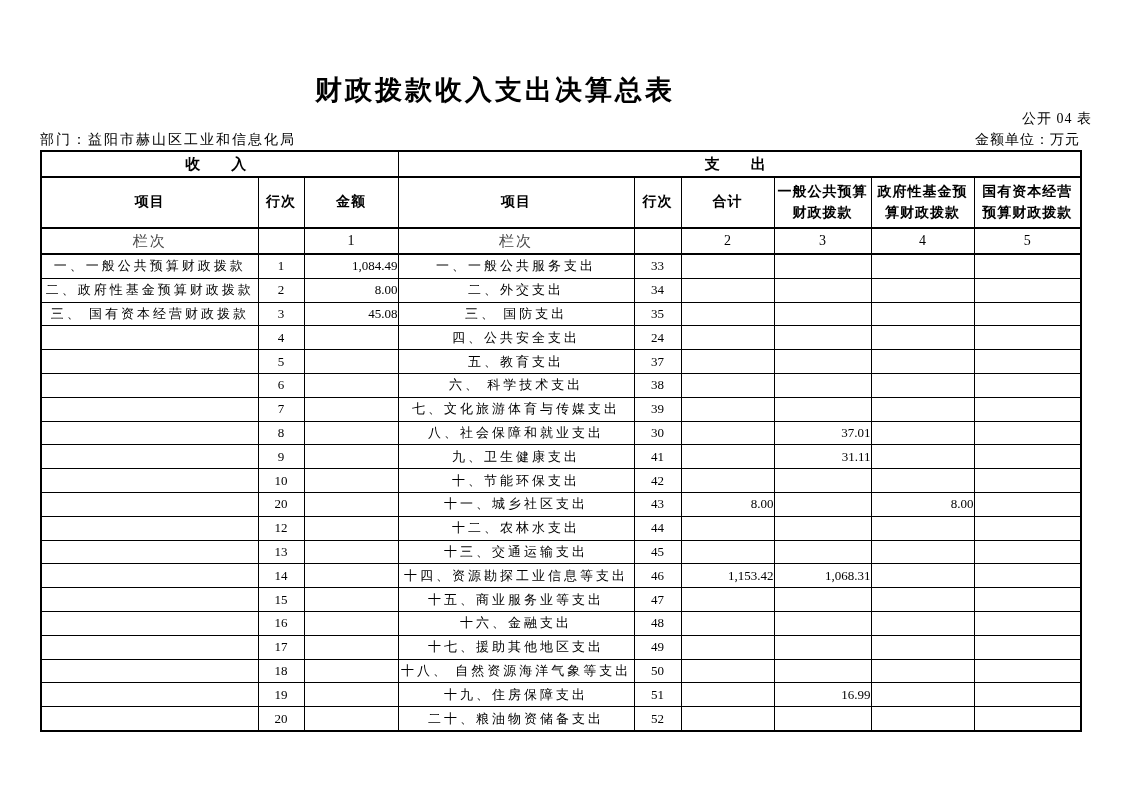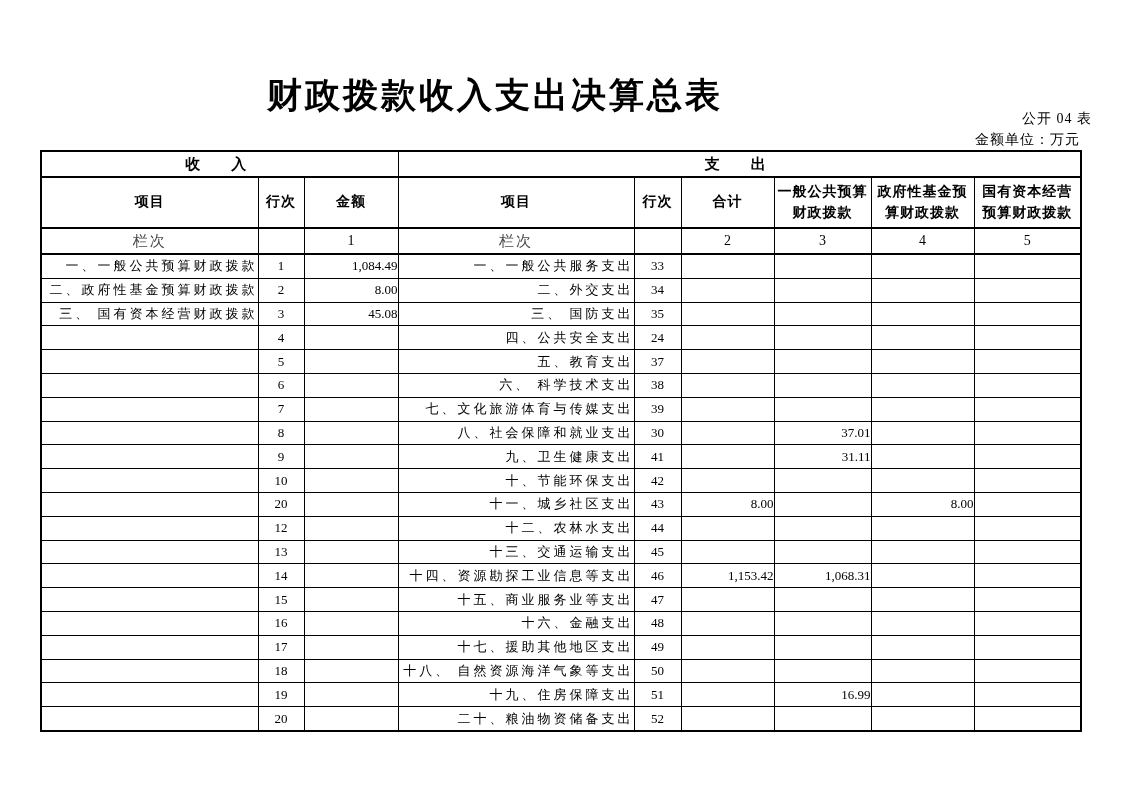--- a/index.html
+++ b/index.html
@@ -17,21 +17,21 @@
     height: 793px;
     background: #fff;
     overflow: hidden;
   }
   .doc-title {
     position: absolute;
     top: 72px;
     left: 0;
     width: 990px;
     text-align: center;
-    font-size: 35px;
+    font-size: 27px;
     font-weight: bold;
     letter-spacing: 3px;
   }
   .table-code {
     position: absolute;
     top: 110px;
     left: 52px;
     width: 1040px;
     text-align: right;
     font-size: 14px;
@@ -90,21 +90,21 @@
     height: 24px;
     text-align: center;
     font-size: 15px;
     color: #4a4a4a;
     letter-spacing: 2px;
     border-bottom-width: 2px;
   }
   tr.hdr-index td.num { color: #000; font-size: 14px; letter-spacing: 0; }
   tbody td { height: 22.8px; }
   td.lbl {
-    text-align: right;
+    text-align: center;
     padding-left: 6px;
     letter-spacing: 3px;
     font-size: 13px;
     white-space: nowrap;
   }
   td.line {
     text-align: center;
     font-size: 14px;
   }
   td.amt {
@@ -116,20 +116,21 @@
 </head>
 <body>
 
 <div class="page">
 
   <div class="doc-title">财政拨款收入支出决算总表</div>
 
   <div class="table-code">公开 04 表</div>
 
   <div class="meta-line">
+    <span class="meta-dept">部门：益阳市赫山区工业和信息化局</span>
     <span class="meta-unit">金额单位：万元</span>
   </div>
 
   <table class="main">
     <colgroup>
       <col style="width:217px">
         <col style="width:46px">
         <col style="width:94px">
       <col style="width:236px">
         <col style="width:47px">

